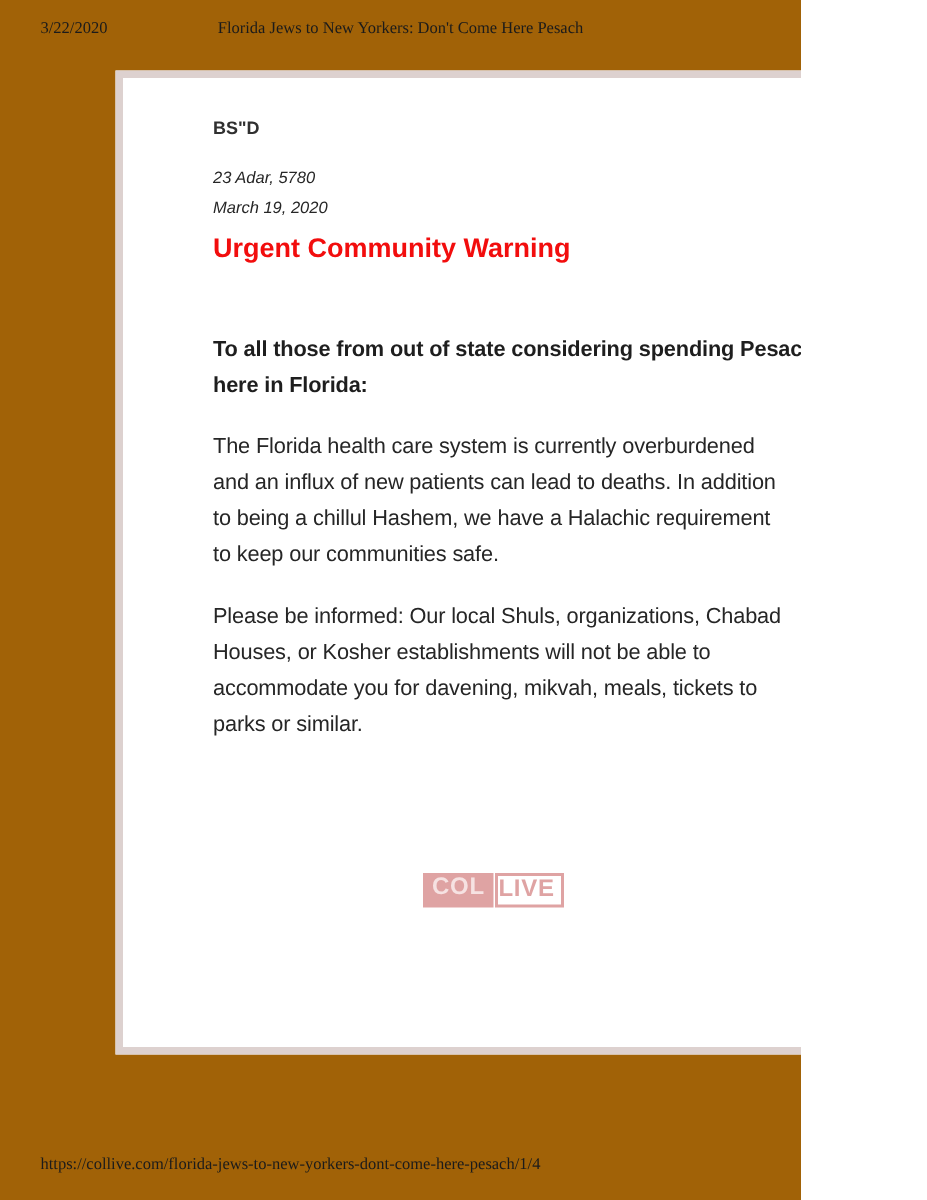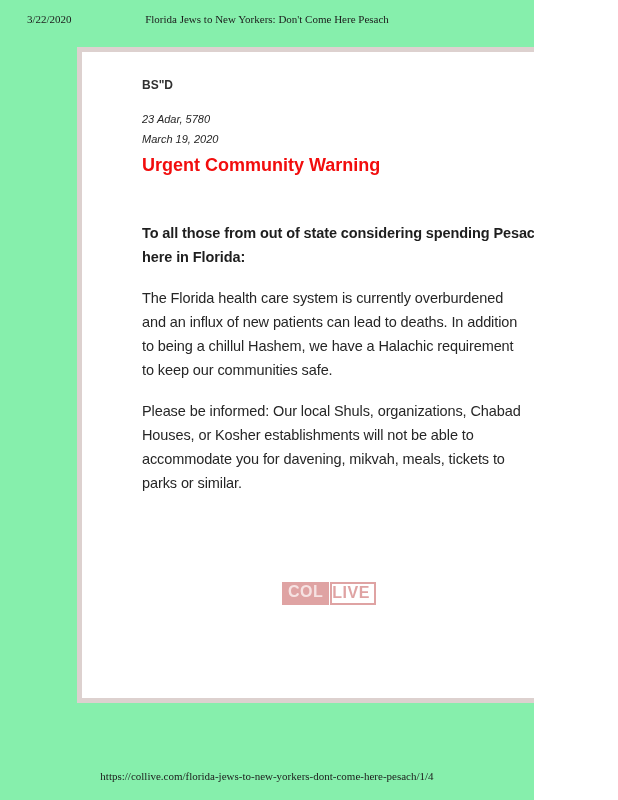--- a/index.html
+++ b/index.html
@@ -4,21 +4,21 @@
 <style>
   html, body {
     margin: 0;
     padding: 0;
     background: #ffffff;
   }
   .page {
     position: relative;
     width: 534px;
     height: 800px;
-    background: #86efac;
+    background: #a16207;
     overflow: hidden;
   }
   
   .print-header {
     position: absolute;
     top: 13px;
     left: 27px;
     right: 27px;
     height: 14px;
     font-family: "Liberation Serif", serif;
@@ -33,21 +33,21 @@
   .print-header .title {
     display: block;
     text-align: center;
   }
   .print-footer {
     position: absolute;
     top: 770px;
     left: 27px;
     right: 27px;
     display: flex;
-    justify-content: center;
+    justify-content: flex-start;
     font-family: "Liberation Serif", serif;
     font-size: 11px;
     color: #1b1b1b;
   }
   
   .letter-box {
     position: absolute;
     left: 77px;
     top: 47px;
     width: 514px;

